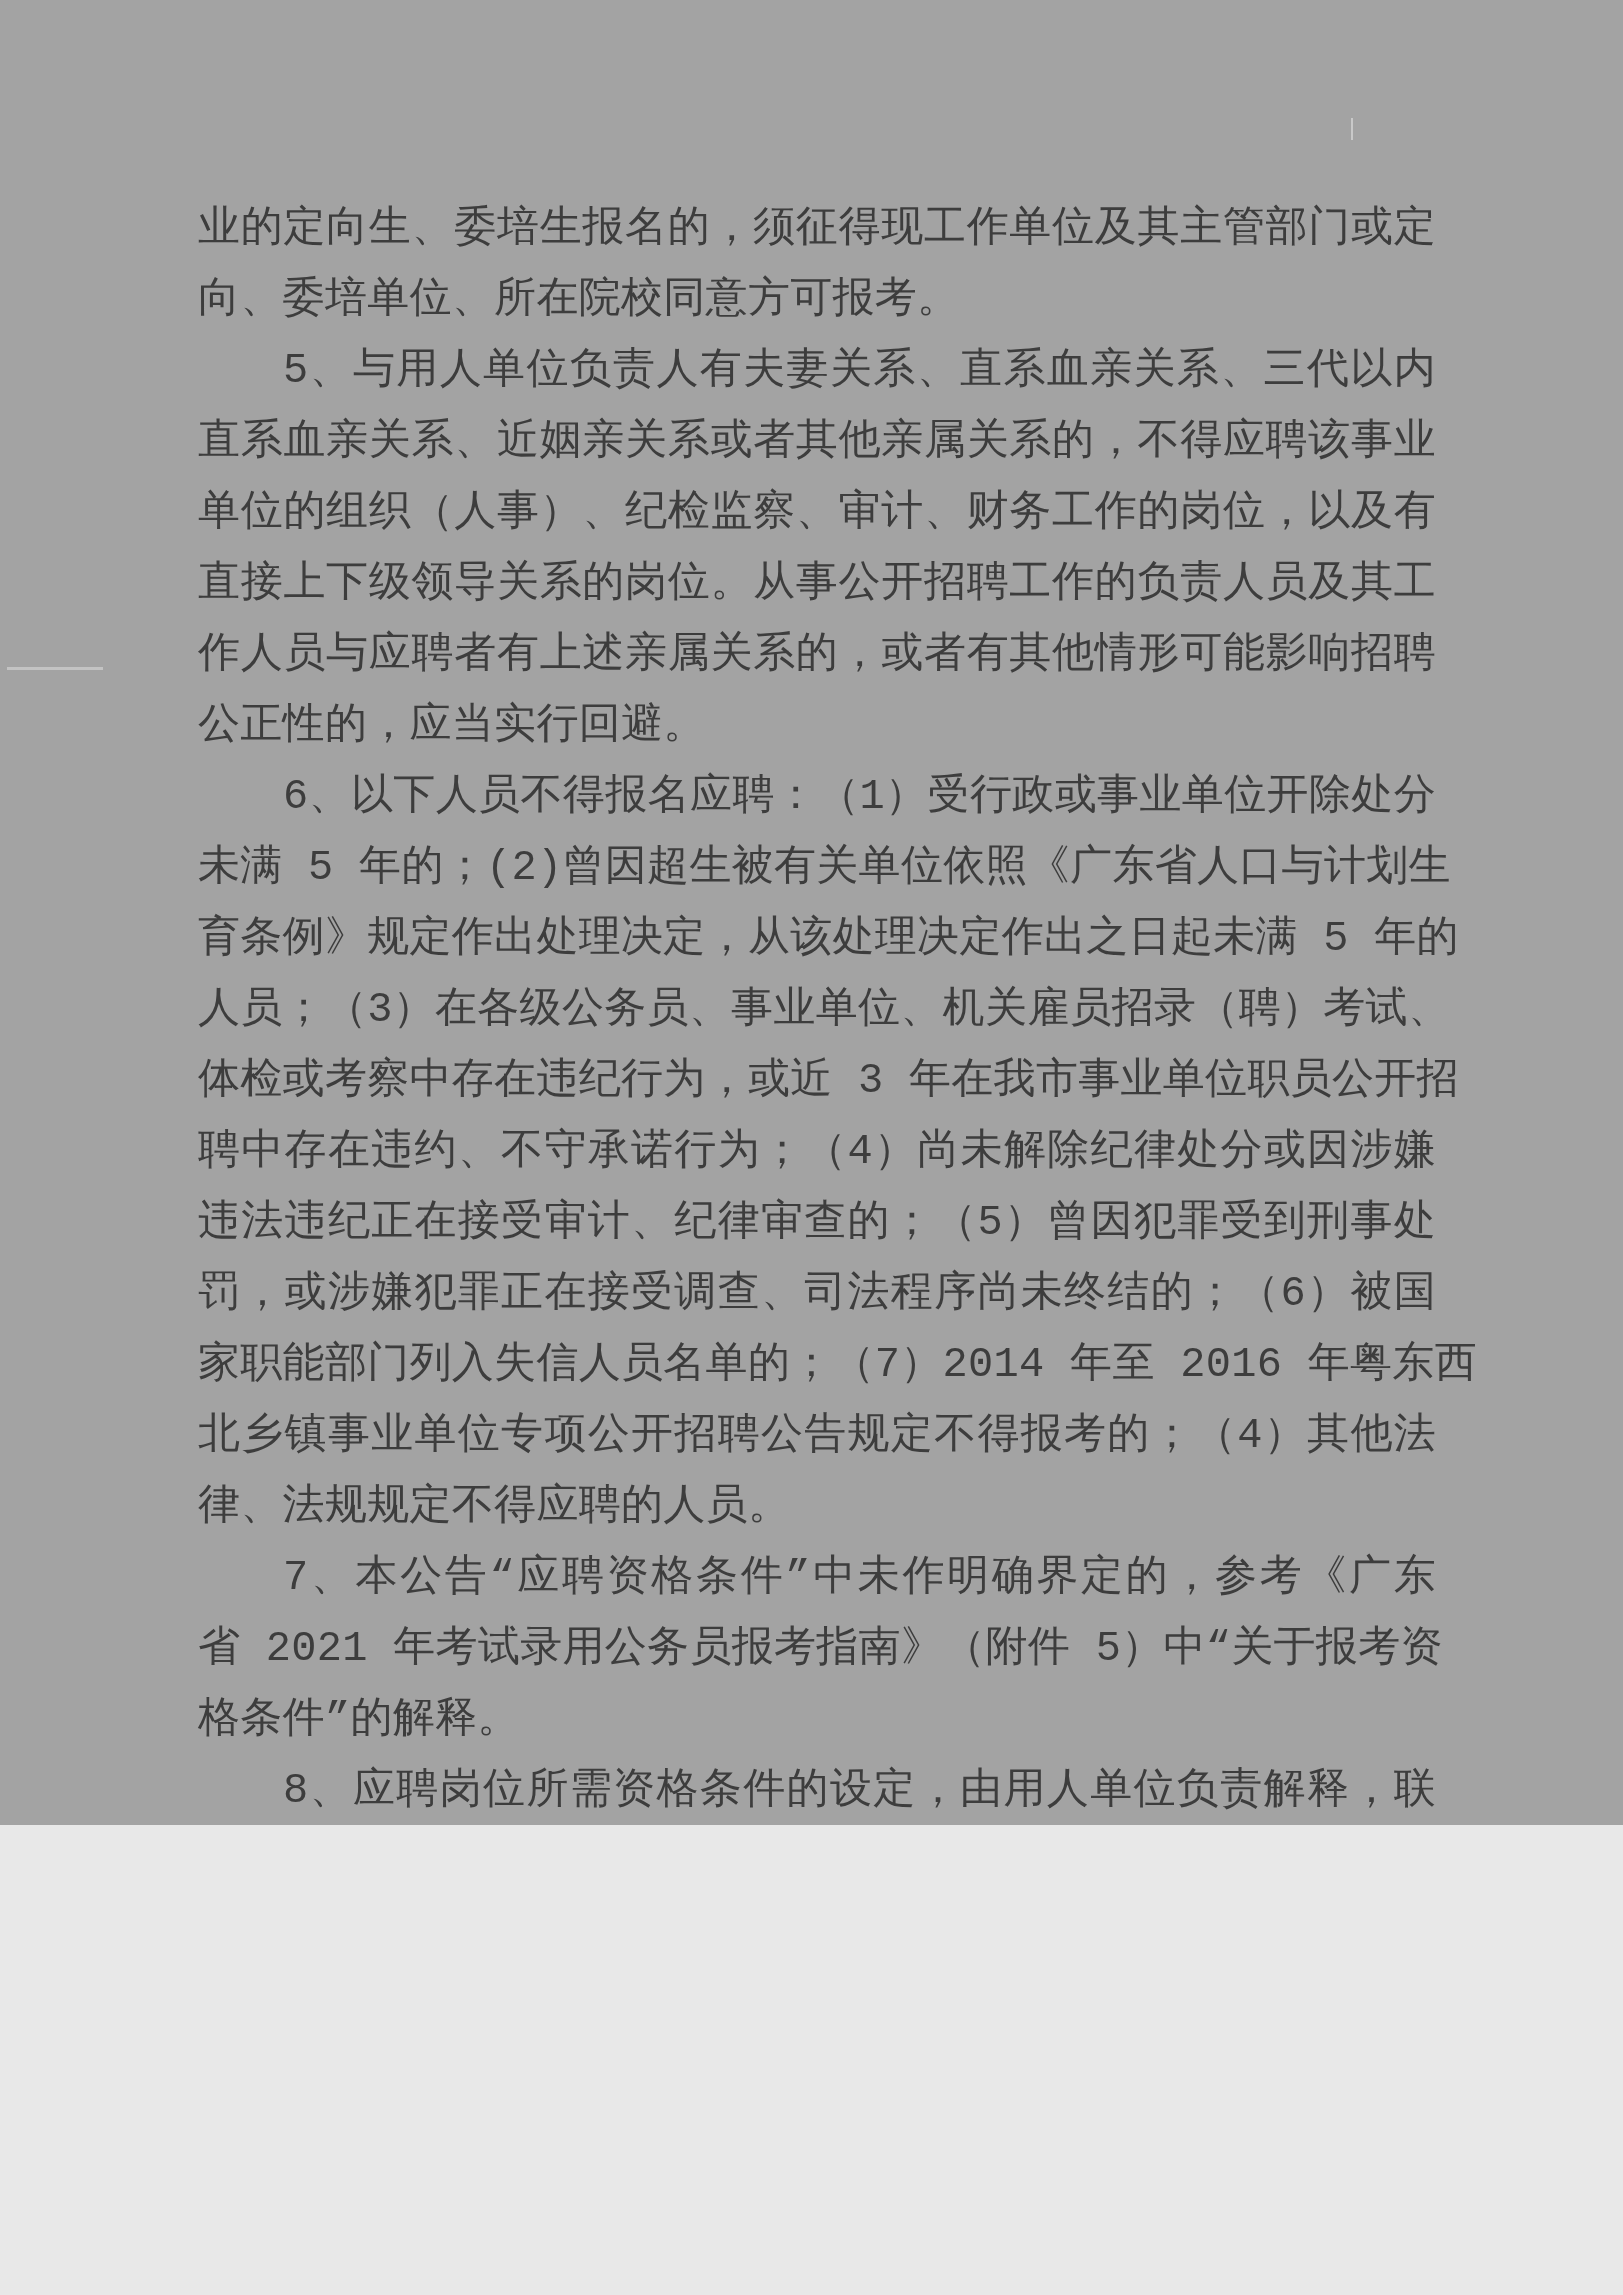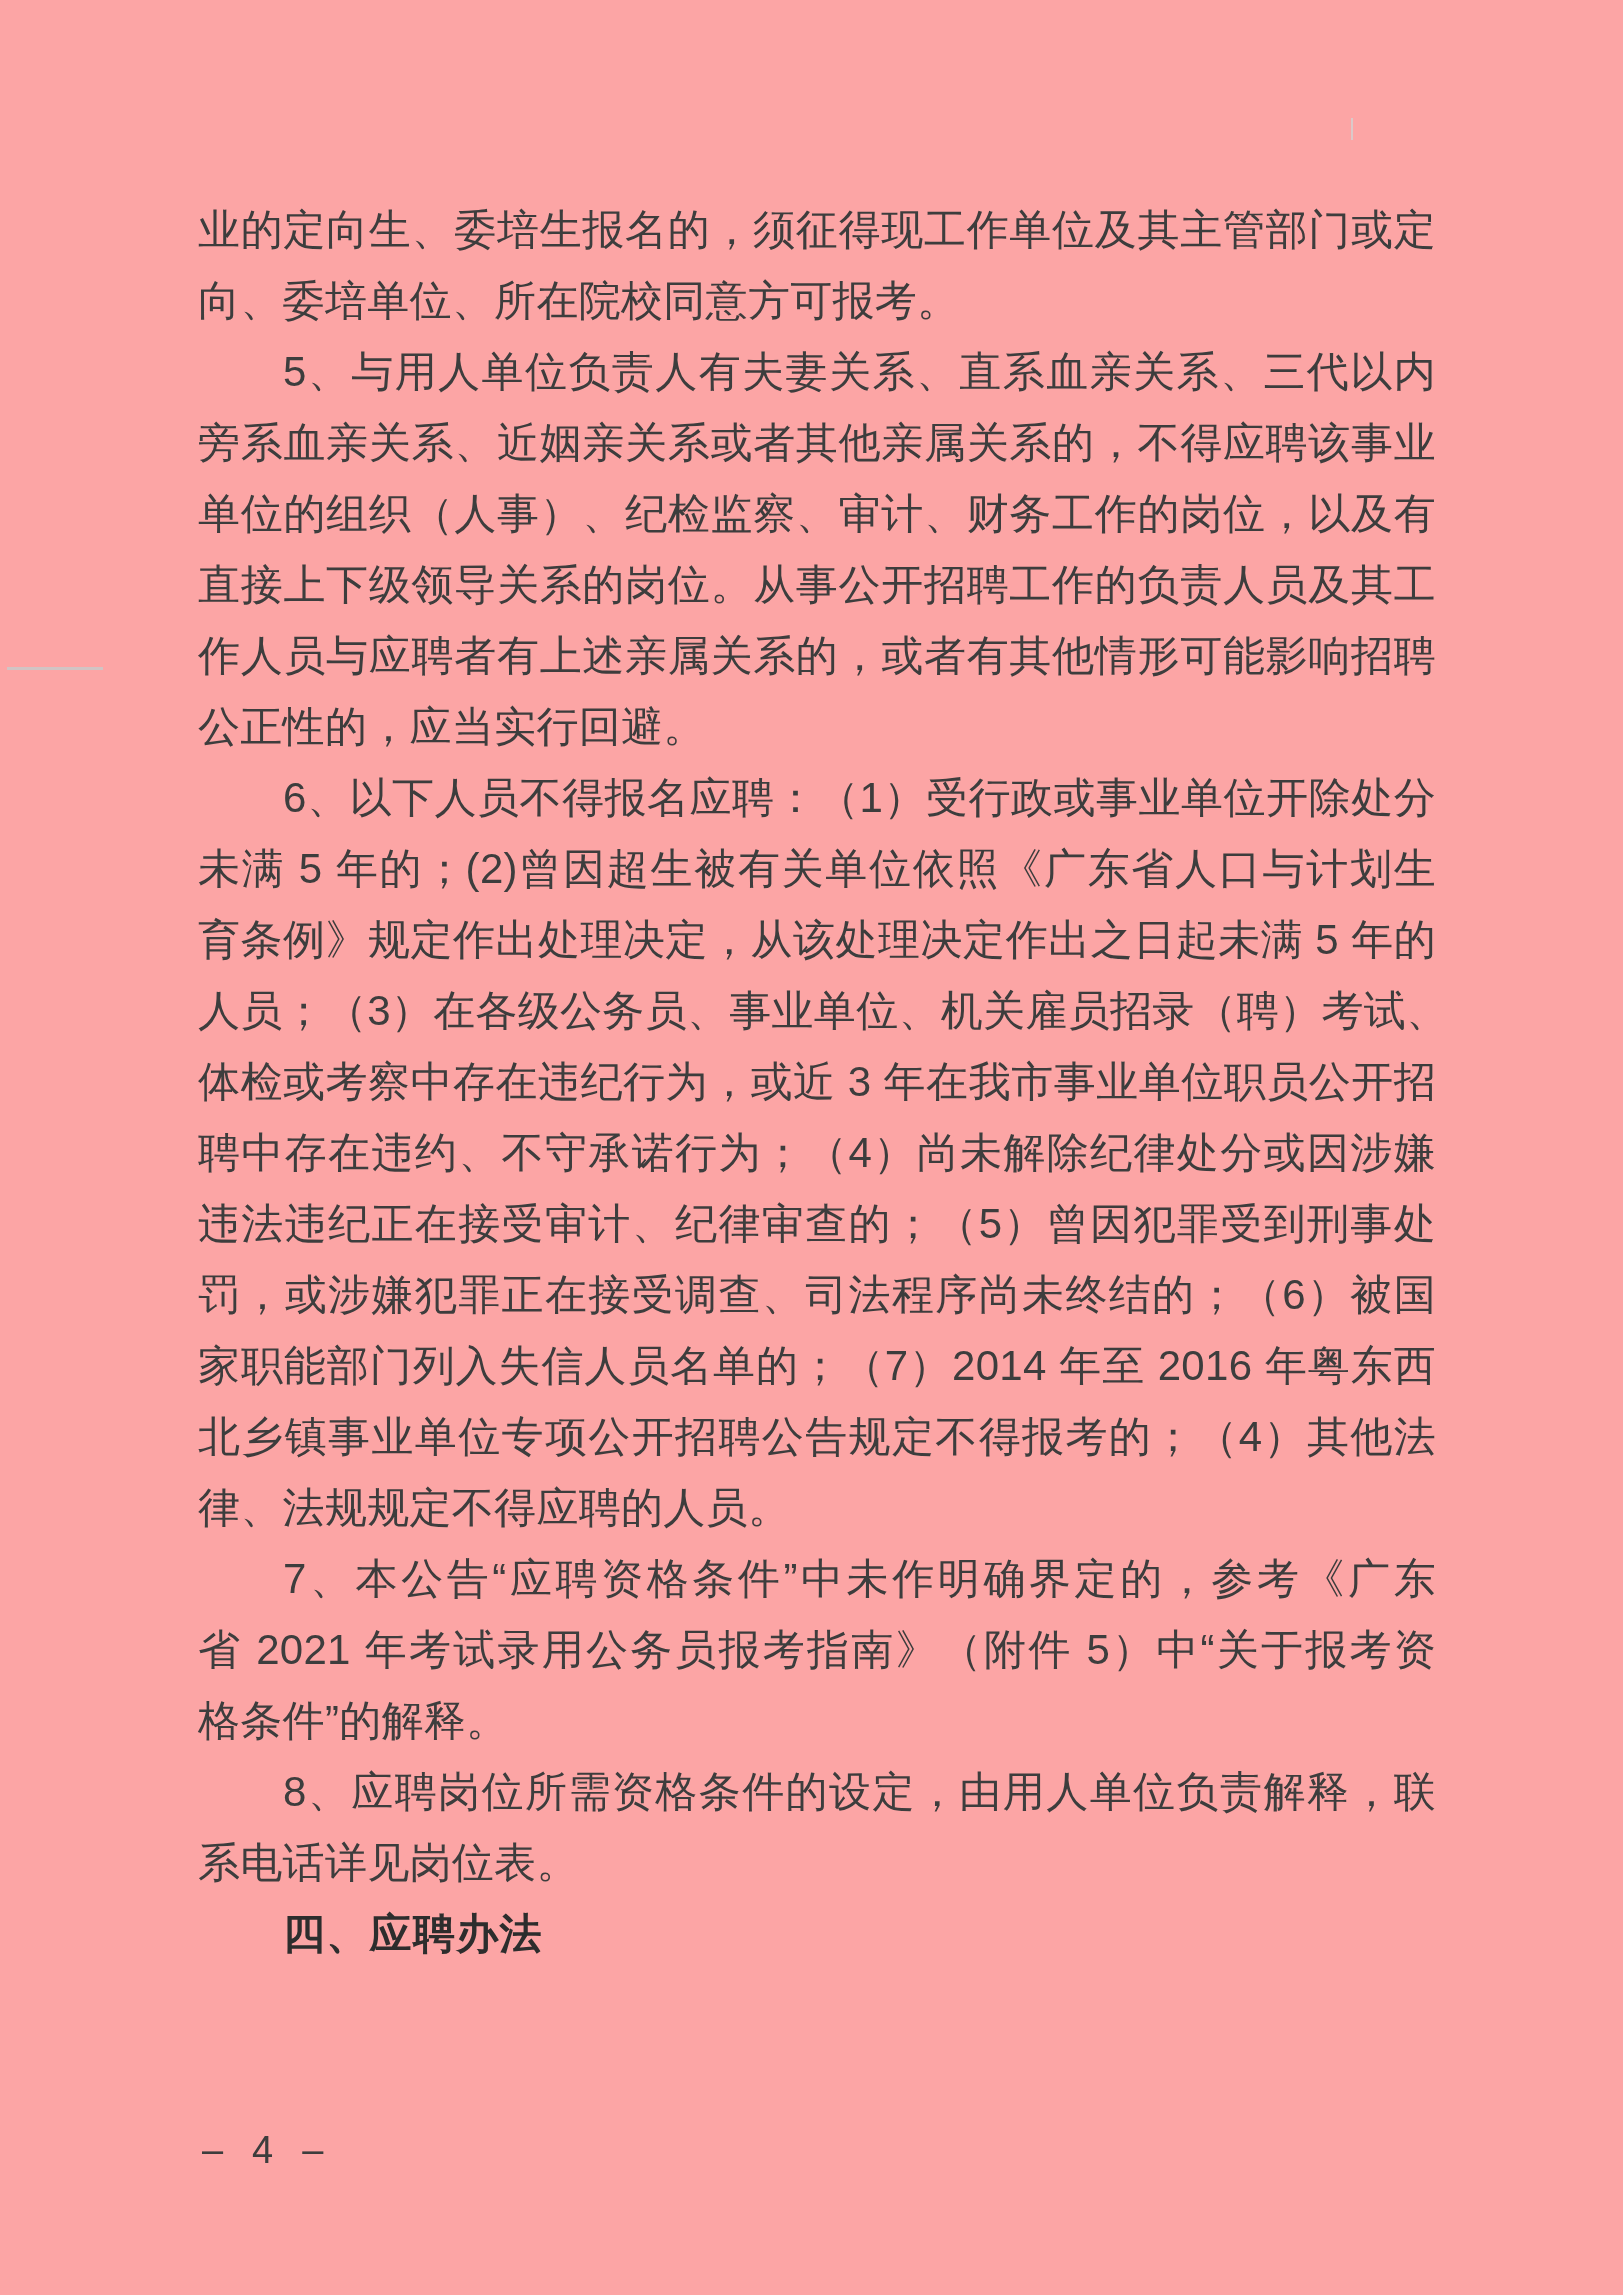--- a/index.html
+++ b/index.html
@@ -1,22 +1,22 @@
 <!DOCTYPE html>
 <html style="font-size:10.5px"><head>
 <meta charset="utf-8">
 <style>
   html, body { margin: 0; padding: 0; background: #e8e8e8; }
   .page {
     position: relative;
     width: 1623px;
-    height: 2295px;
-    background: #fca5a5;
+    height: 1825px;
+    background: #a3a3a3;
     overflow: hidden;
-    font-family: Liberation Sans, sans-serif;
+    font-family: Liberation Mono, monospace;
     color: #3a3a3a;
   }
   .doc-body {
     position: absolute;
     left: 198px;
     top: 194px;
     width: 1238px;
   }
   .line {
     height: 71px;
@@ -69,21 +69,21 @@
 <body>
 
 <div class="page">
   <div class="scan-streak"></div>
   <div class="scan-tick"></div>
 
   <div class="doc-body">
       <div class="line just">业的定向生、委培生报名的，须征得现工作单位及其主管部门或定</div>
       <div class="line left">向、委培单位、所在院校同意方可报考。</div>
       <div class="line just indent">5、与用人单位负责人有夫妻关系、直系血亲关系、三代以内</div>
-      <div class="line just">旁系血亲关系、近姻亲关系或者其他亲属关系的，不得应聘该事业</div>
+      <div class="line just">直系血亲关系、近姻亲关系或者其他亲属关系的，不得应聘该事业</div>
       <div class="line just">单位的组织（人事）、纪检监察、审计、财务工作的岗位，以及有</div>
       <div class="line just">直接上下级领导关系的岗位。从事公开招聘工作的负责人员及其工</div>
       <div class="line just">作人员与应聘者有上述亲属关系的，或者有其他情形可能影响招聘</div>
       <div class="line left">公正性的，应当实行回避。</div>
       <div class="line just indent">6、以下人员不得报名应聘：（1）受行政或事业单位开除处分</div>
       <div class="line just">未满 5 年的；(2)曾因超生被有关单位依照《广东省人口与计划生</div>
       <div class="line just">育条例》规定作出处理决定，从该处理决定作出之日起未满 5 年的</div>
       <div class="line just">人员；（3）在各级公务员、事业单位、机关雇员招录（聘）考试、</div>
       <div class="line just">体检或考察中存在违纪行为，或近 3 年在我市事业单位职员公开招</div>
       <div class="line just">聘中存在违约、不守承诺行为；（4）尚未解除纪律处分或因涉嫌</div>

